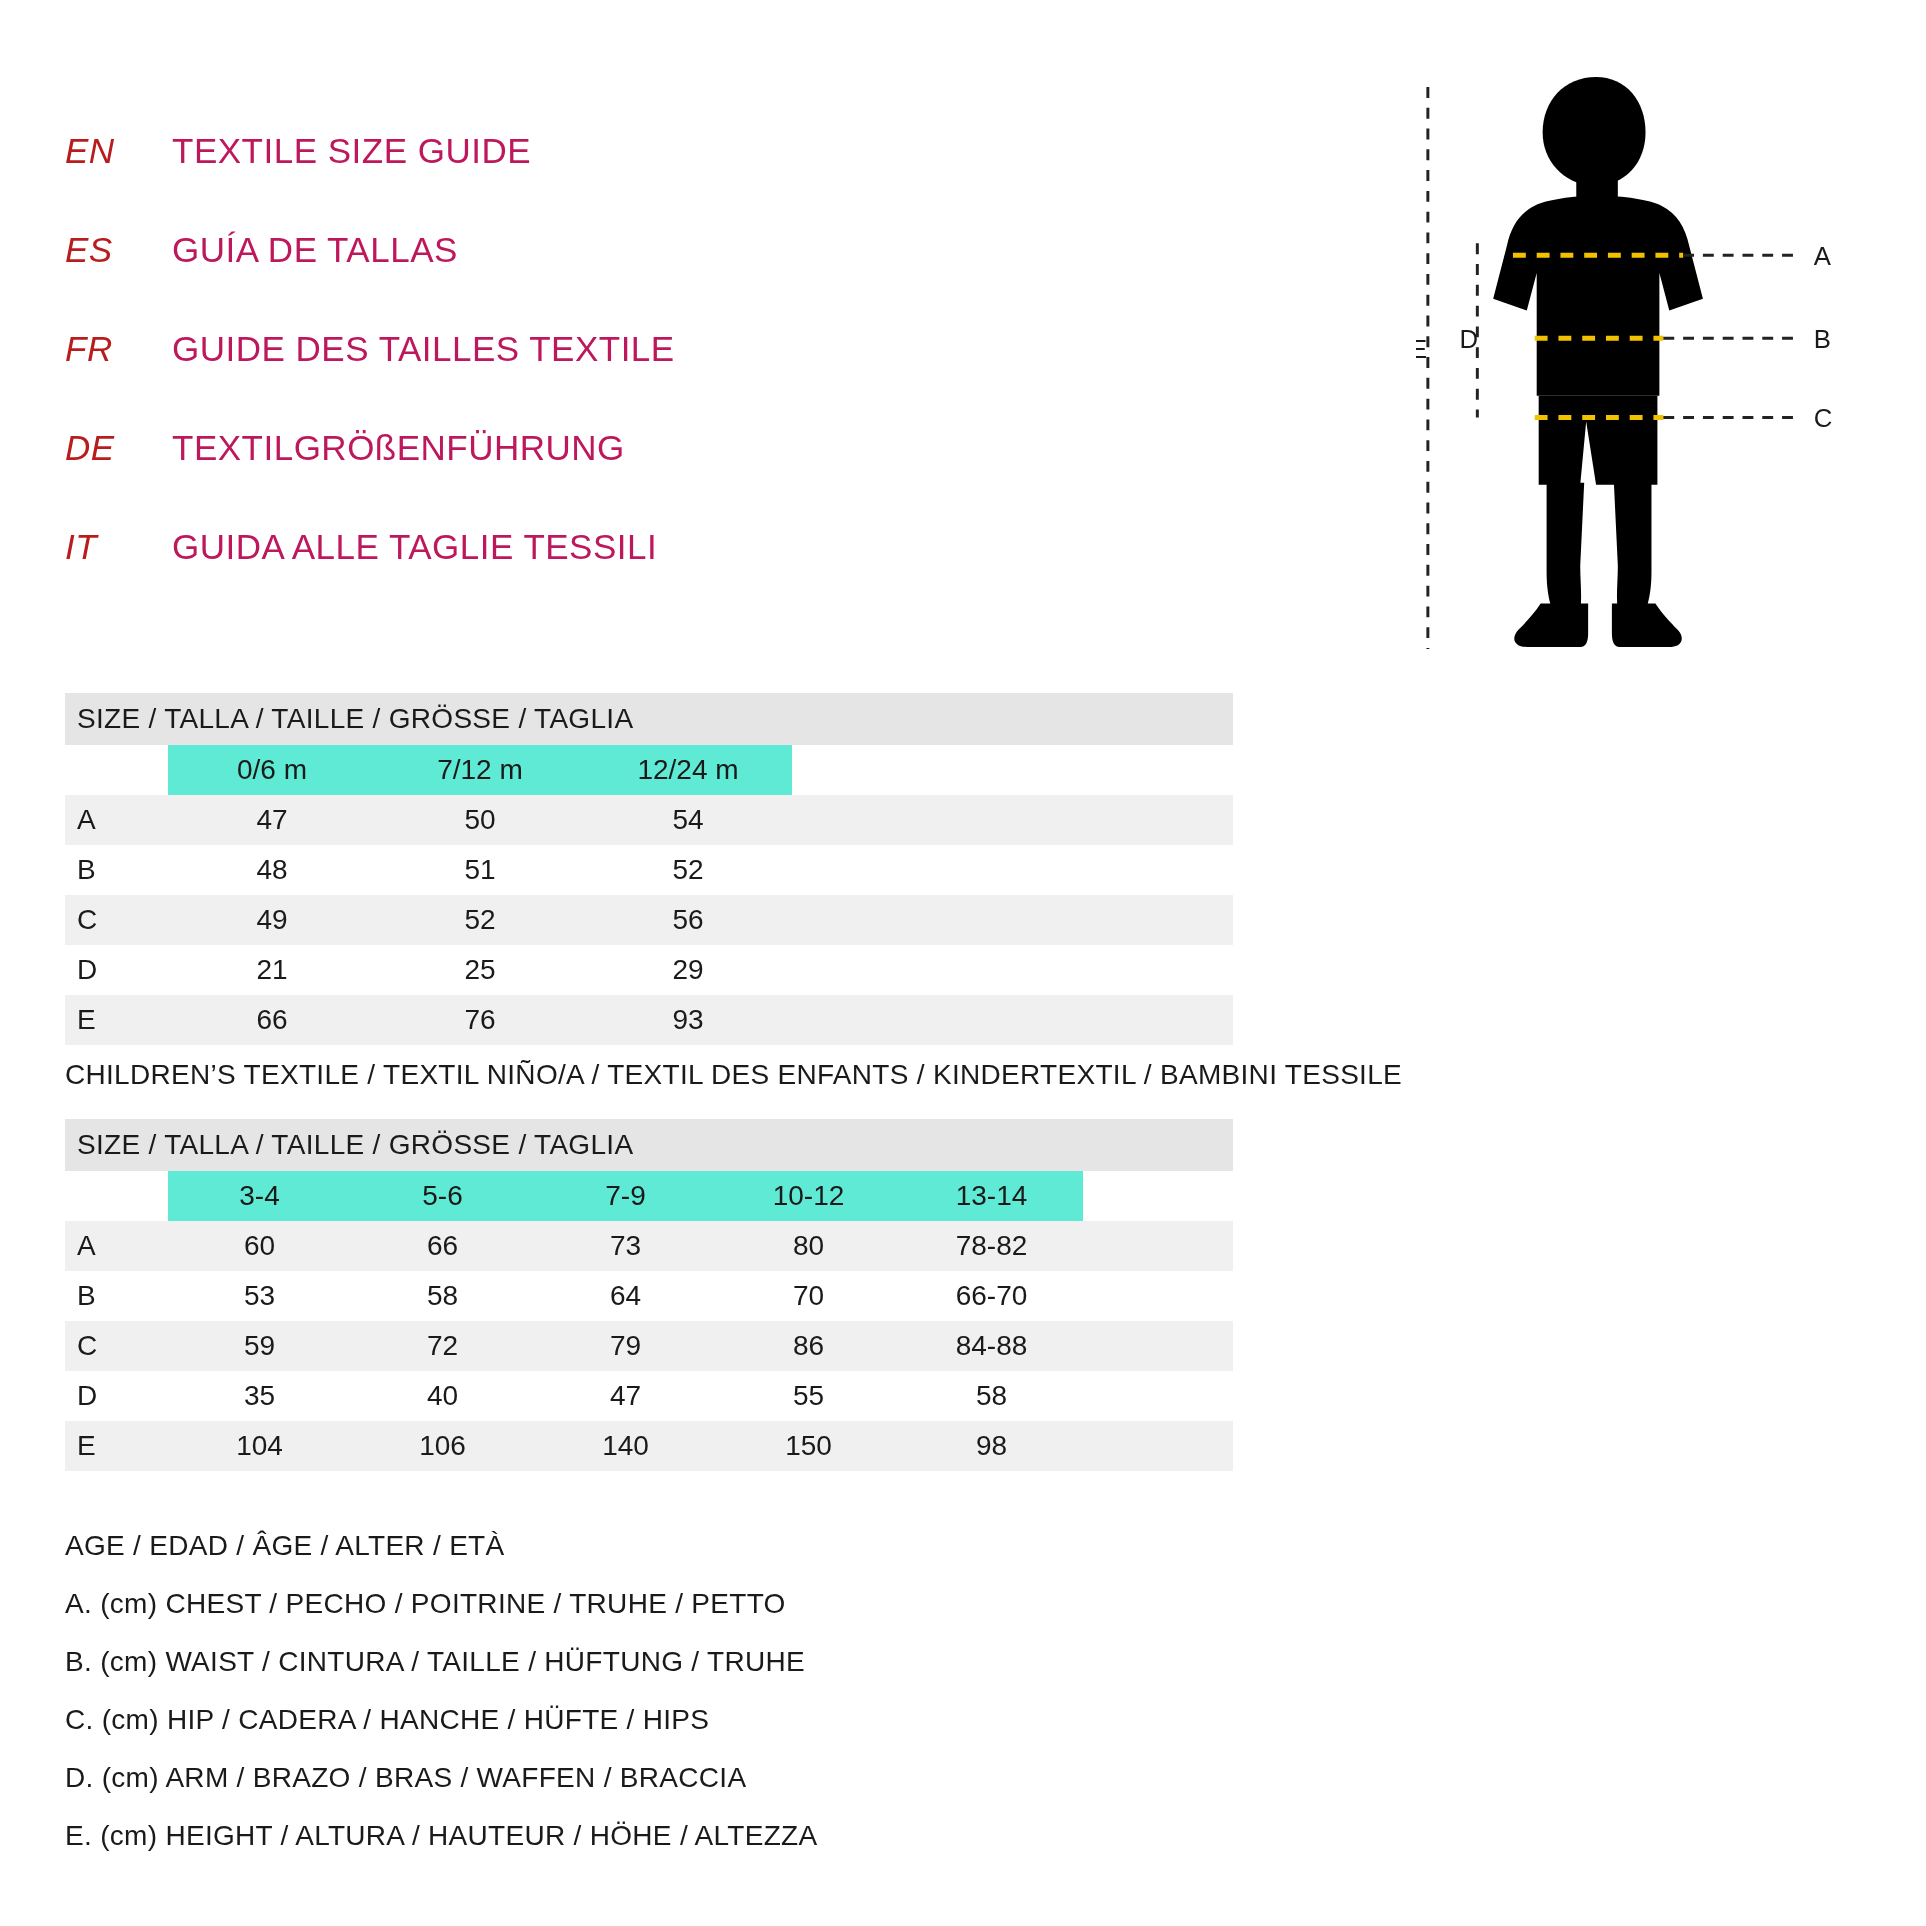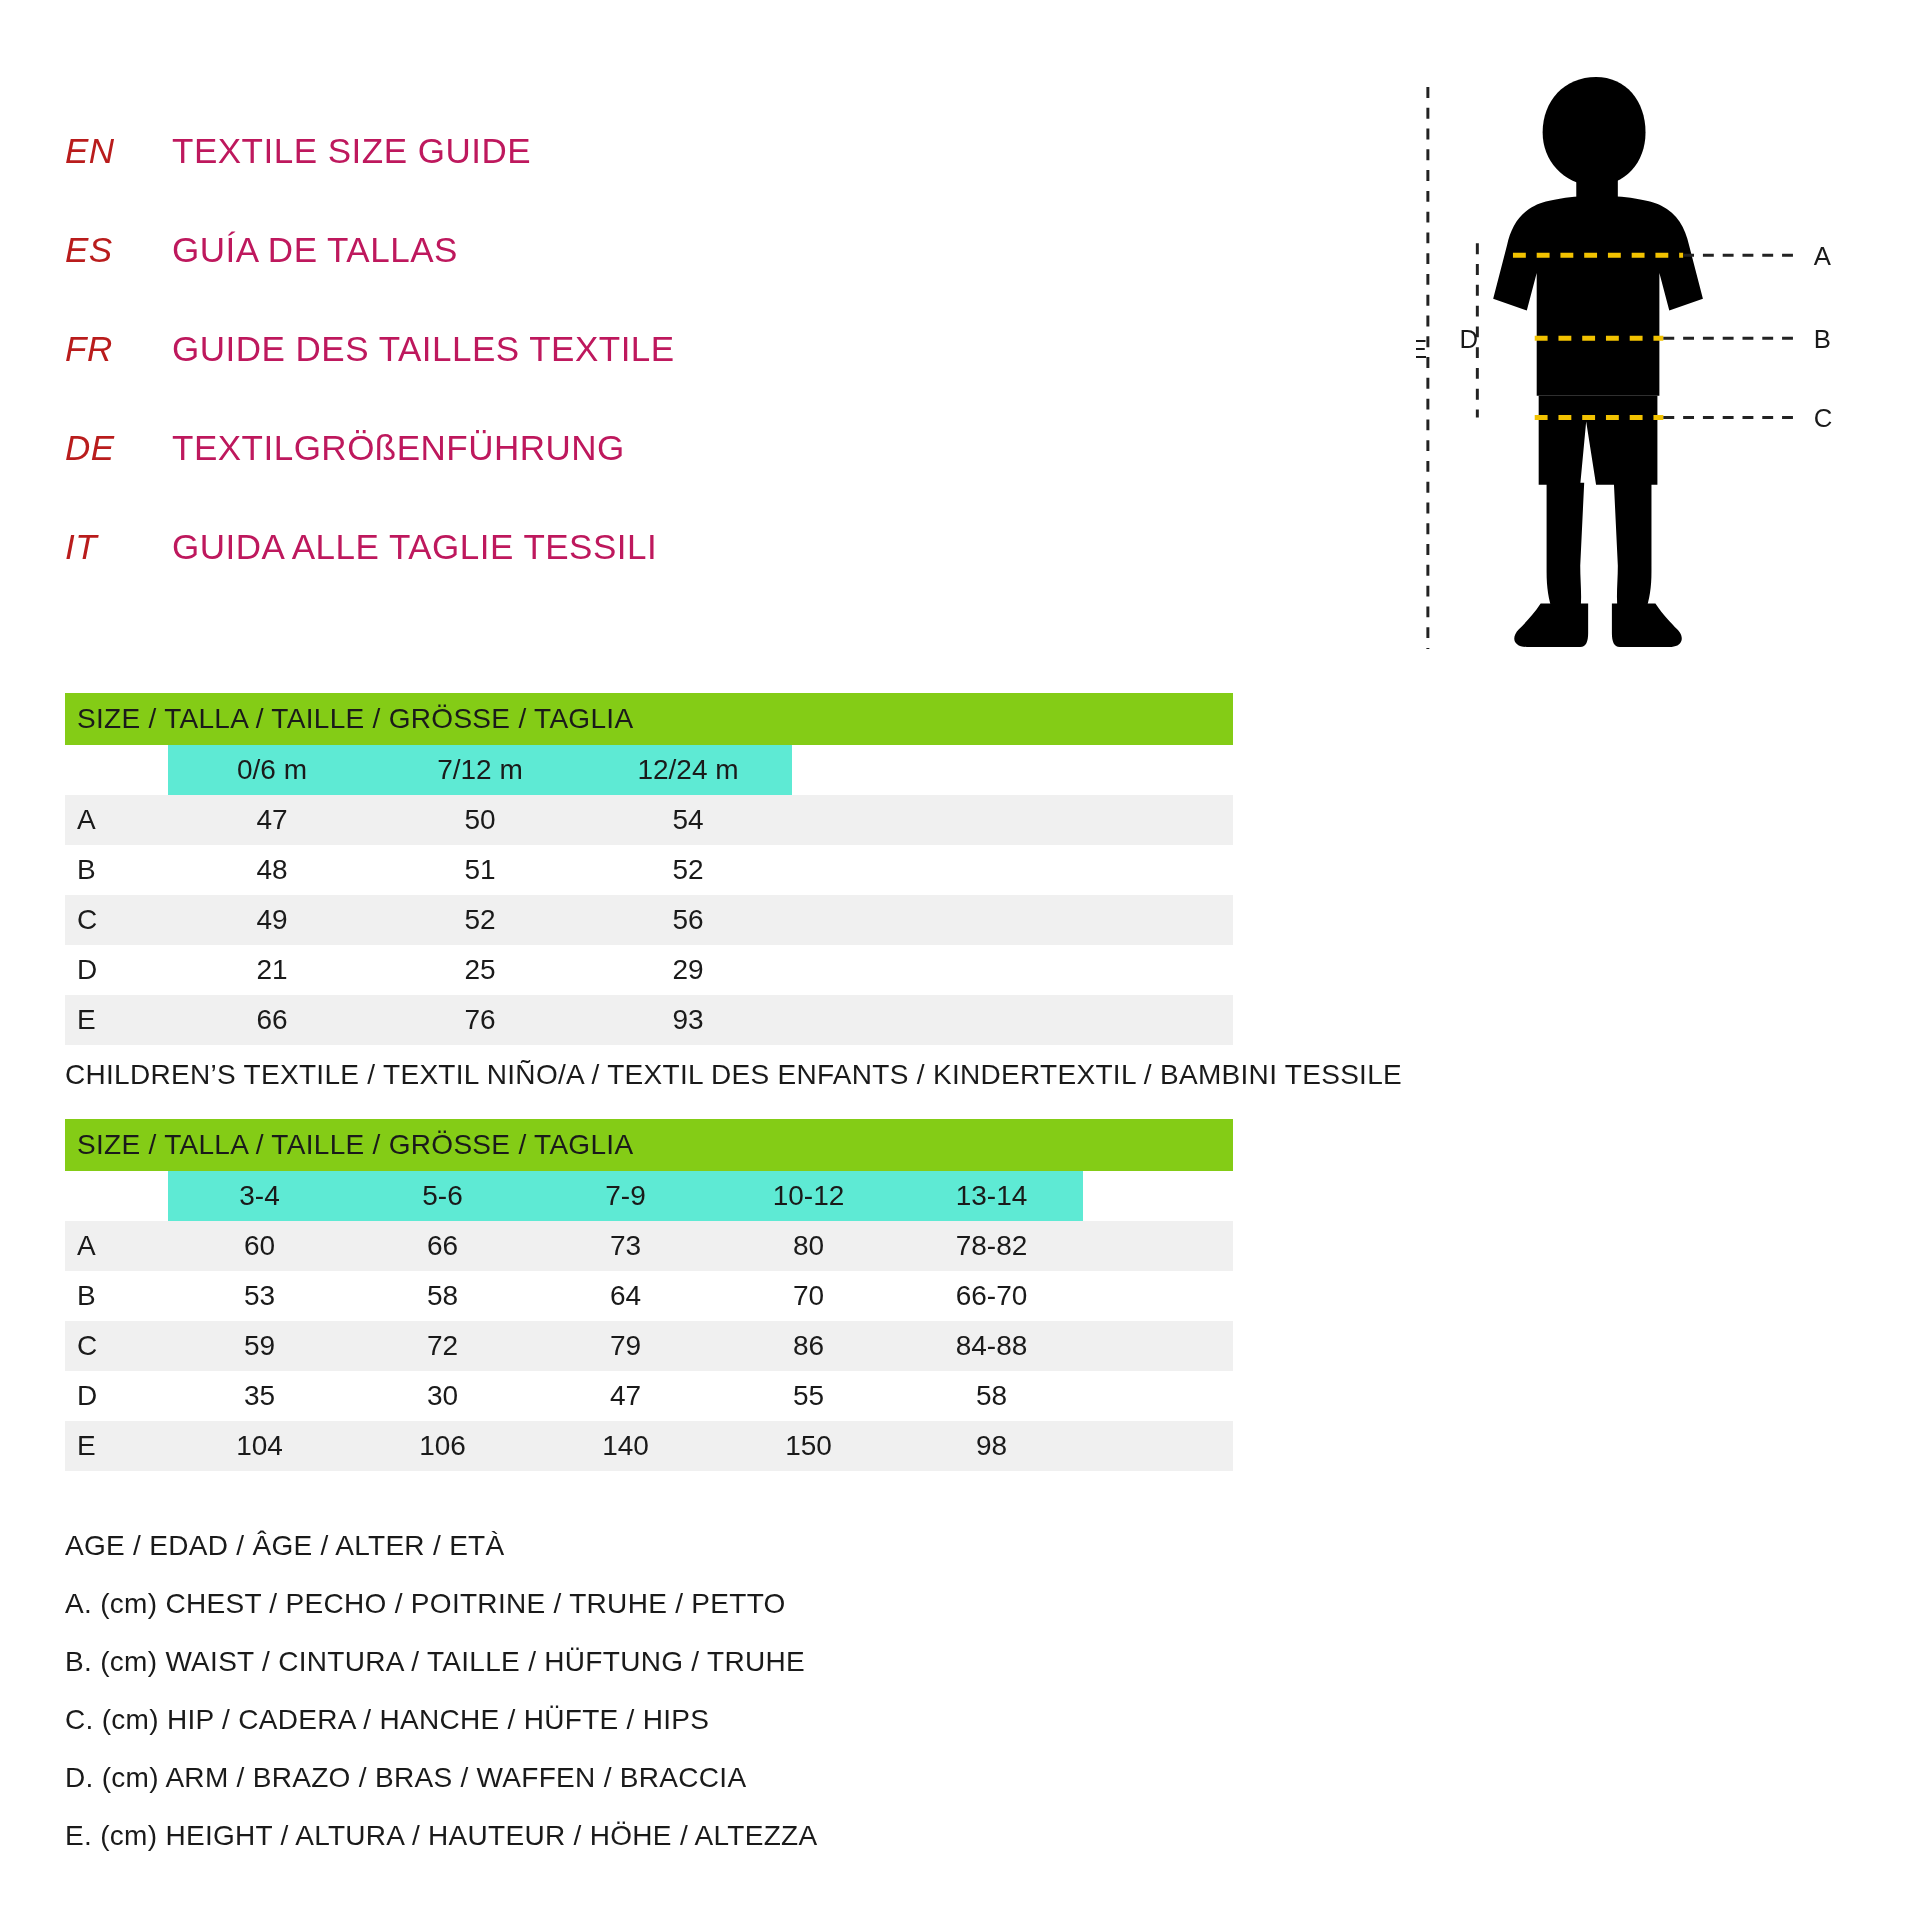--- a/index.html
+++ b/index.html
@@ -73,21 +73,21 @@
     position: absolute;
     left: 65px;
     width: 1168px;
     border-collapse: collapse;
     font-size: 28px;
   }
   #babies-table { top: 693px; }
   #children-table { top: 1119px; }
 
   .size-table .hdr-cell {
-    background: #84cc16;
+    background: #e5e5e5;
     text-align: left;
     font-weight: normal;
     padding: 10px 12px 10px 12px;
     font-size: 28px;
     letter-spacing: 0.3px;
   }
   .size-table td {
     padding: 9px 12px;
     font-size: 28px;
     white-space: nowrap;
@@ -309,21 +309,21 @@
         <td class="val">59</td>
         <td class="val">72</td>
         <td class="val">79</td>
         <td class="val">86</td>
         <td class="val">84-88</td>
         <td></td>
       </tr>
       <tr>
         <td class="rowlabel">D</td>
         <td class="val">35</td>
-        <td class="val">30</td>
+        <td class="val">40</td>
         <td class="val">47</td>
         <td class="val">55</td>
         <td class="val">58</td>
         <td></td>
       </tr>
       <tr class="shaded">
         <td class="rowlabel">E</td>
         <td class="val">104</td>
         <td class="val">106</td>
         <td class="val">140</td>

